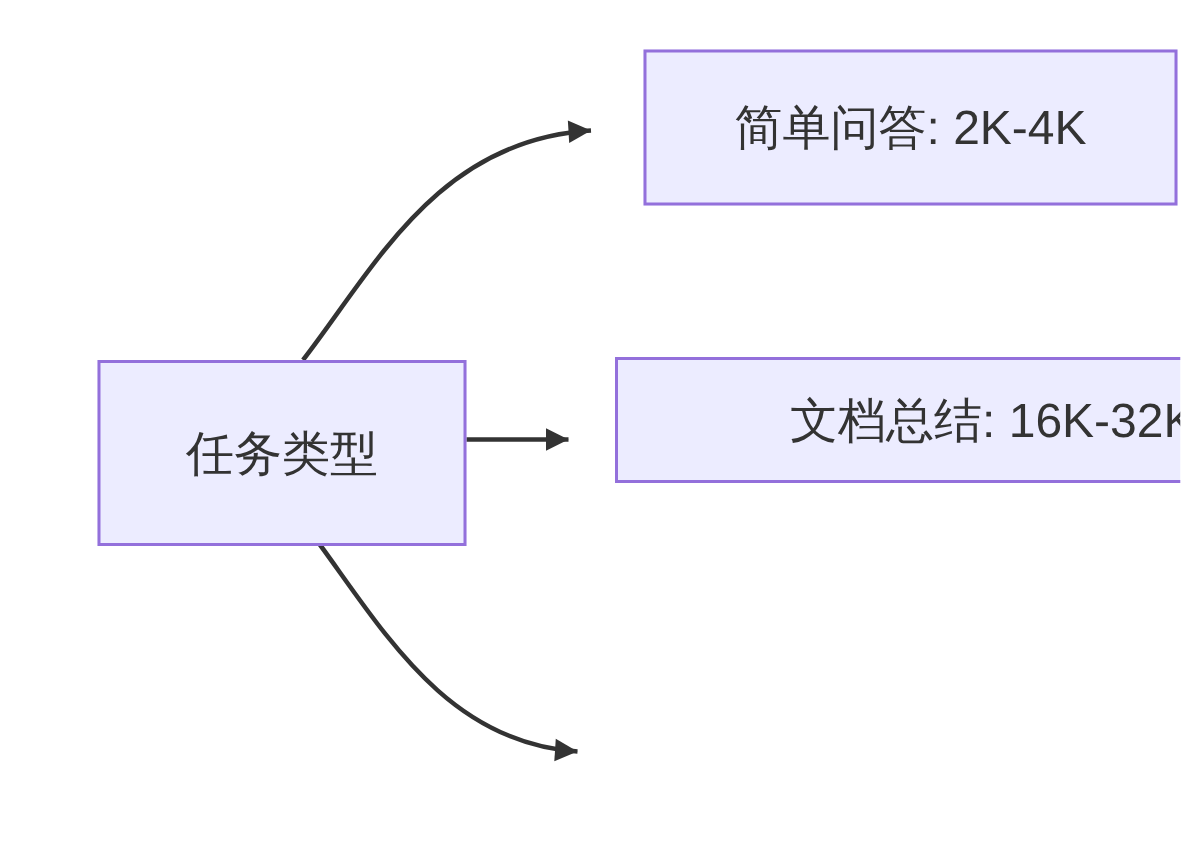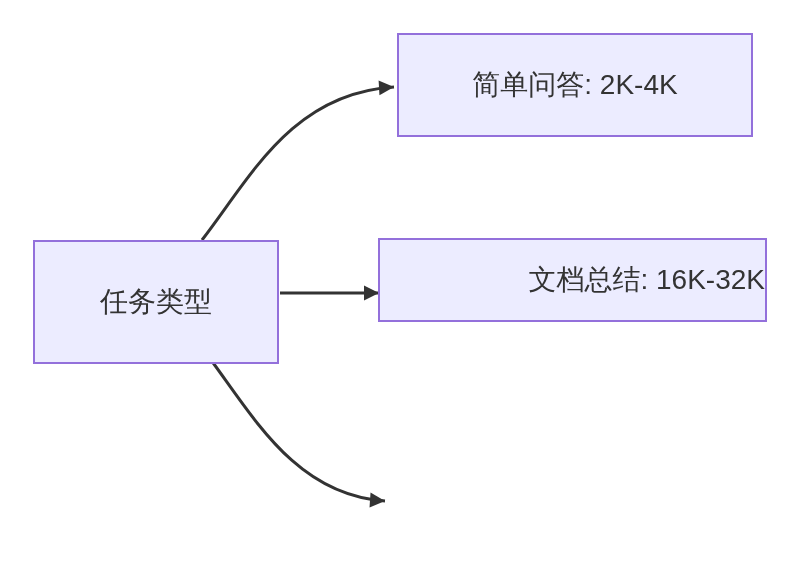--- a/index.html
+++ b/index.html
@@ -20,23 +20,24 @@
   .edges{position:absolute;left:0;top:0;width:787px;height:572px;}
   .edges path.edge{fill:none;stroke:var(--edge);stroke-width:3px;}
   .arrowhead-shape{fill:var(--edge);stroke:none;}
   .node{
     position:absolute;
     box-sizing:border-box;
     background:var(--node-fill);
     border:2px solid var(--node-border);
     color:var(--text);
     display:flex;align-items:center;justify-content:center;
-    font-size:28px;line-height:1.2;
+    font-size:32px;line-height:1.2;
     text-align:center;
     white-space:nowrap;
+    margin-left:32px;
   }
   .node-root   {left:33px;  top:240px; width:246px; height:124px;}
   .node-branch1{left:397px; top:33px;  width:356px; height:104px;}
   .node-branch2{left:378px; top:238px; width:389px; height:84px;justify-content:flex-end;}
   .node-branch3{left:388px; top:448px; width:374px; height:107px;}
 </style>
 </head>
 <body>
 
 <div class="canvas">

